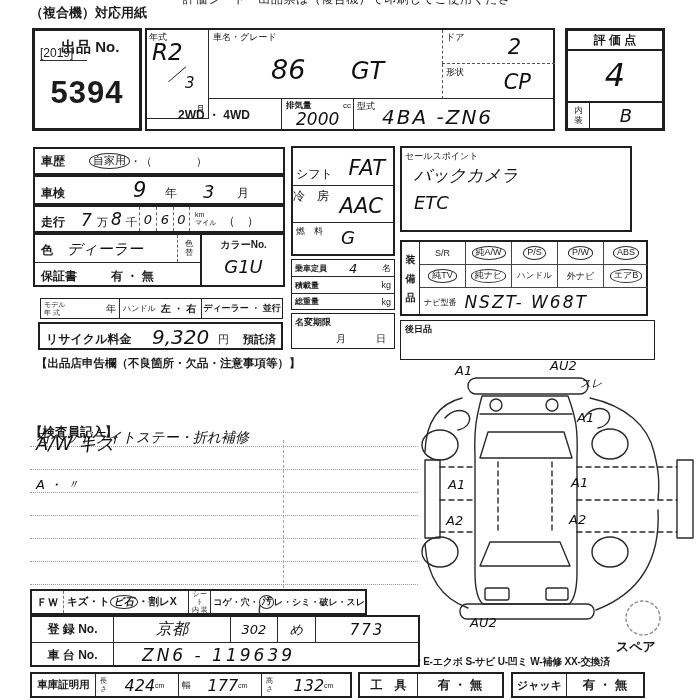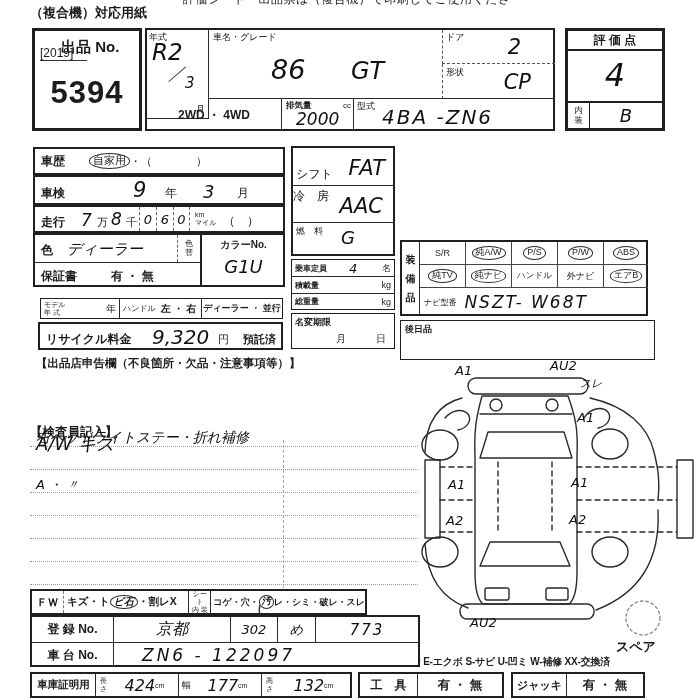--- a/index.html
+++ b/index.html
@@ -182,20 +182,25 @@
       <span style="font-size:8px;font-weight:600">総重量</span>
       <span style="margin-left:auto;font-size:9px">kg</span>
     </div>
   </div>
   <div class="box" style="left:291px;top:313px;width:104px;height:36px;border-width:1.5px">
     <span class="abs" style="left:3px;top:2px;font-size:9px;font-weight:600">名変期限</span>
     <span class="abs" style="left:44px;bottom:2px;font-size:10px">月</span>
     <span class="abs" style="right:8px;bottom:2px;font-size:10px">日</span>
   </div>
 
+  <div class="box" style="left:400px;top:146px;width:232px;height:86px">
+    <span class="abs lbl" style="left:3px;top:2px;font-size:9px">セールスポイント</span>
+    <span class="abs hw" style="left:12px;top:16px;font-size:17px">バックカメラ</span>
+    <span class="abs hw" style="left:12px;top:44px;font-size:18px">ETC</span>
+  </div>
   <div class="box" style="left:400px;top:240px;width:248px;height:76px">
     <div class="abs ctr" style="left:0;top:0;width:18px;height:100%;border-right:1.5px solid #2a2a2a">
       <span class="pre" style="font-size:10px;font-weight:600;text-align:center;line-height:1.9">装
 備
 品</span>
     </div>
     <div class="cell ctr" style="left:18px;top:0;width:45px;height:23px;border-bottom:1px solid #444">
         <span style="font-size:9px">S/R</span>
       </div>
     <div class="cell ctr" style="left:63px;top:0;width:46px;height:23px;border-bottom:1px solid #444;border-left:1px solid #444">
@@ -338,21 +343,21 @@
         <span class="hw" style="font-size:13px">め</span>
       </div>
       <div class="ctr" style="flex:1;height:100%">
         <span class="hw" style="font-size:15px;letter-spacing:2px">773</span>
       </div>
     </div>
     <div class="cell flex" style="left:0;top:26px;width:100%;height:24px">
       <div class="ctr" style="width:82px;height:100%;border-right:1.5px solid #2a2a2a">
         <span style="font-size:12px;font-weight:600">車 台 No.</span>
       </div>
-      <span class="hw" style="margin-left:28px;font-size:17px;letter-spacing:3px">ZN6 - 122097</span>
+      <span class="hw" style="margin-left:28px;font-size:17px;letter-spacing:3px">ZN6 - 119639</span>
     </div>
   </div>
 
   <div class="box flex" style="left:30px;top:672px;width:322px;height:26px">
     <div class="ctr" style="width:64px;height:100%;border-right:1px solid #2a2a2a">
       <span style="font-size:10.5px;font-weight:600">車庫証明用</span>
     </div>
     <div class="ctr" style="width:15px;height:100%">
       <span class="pre" style="font-size:7px;text-align:center">長
 さ</span>

